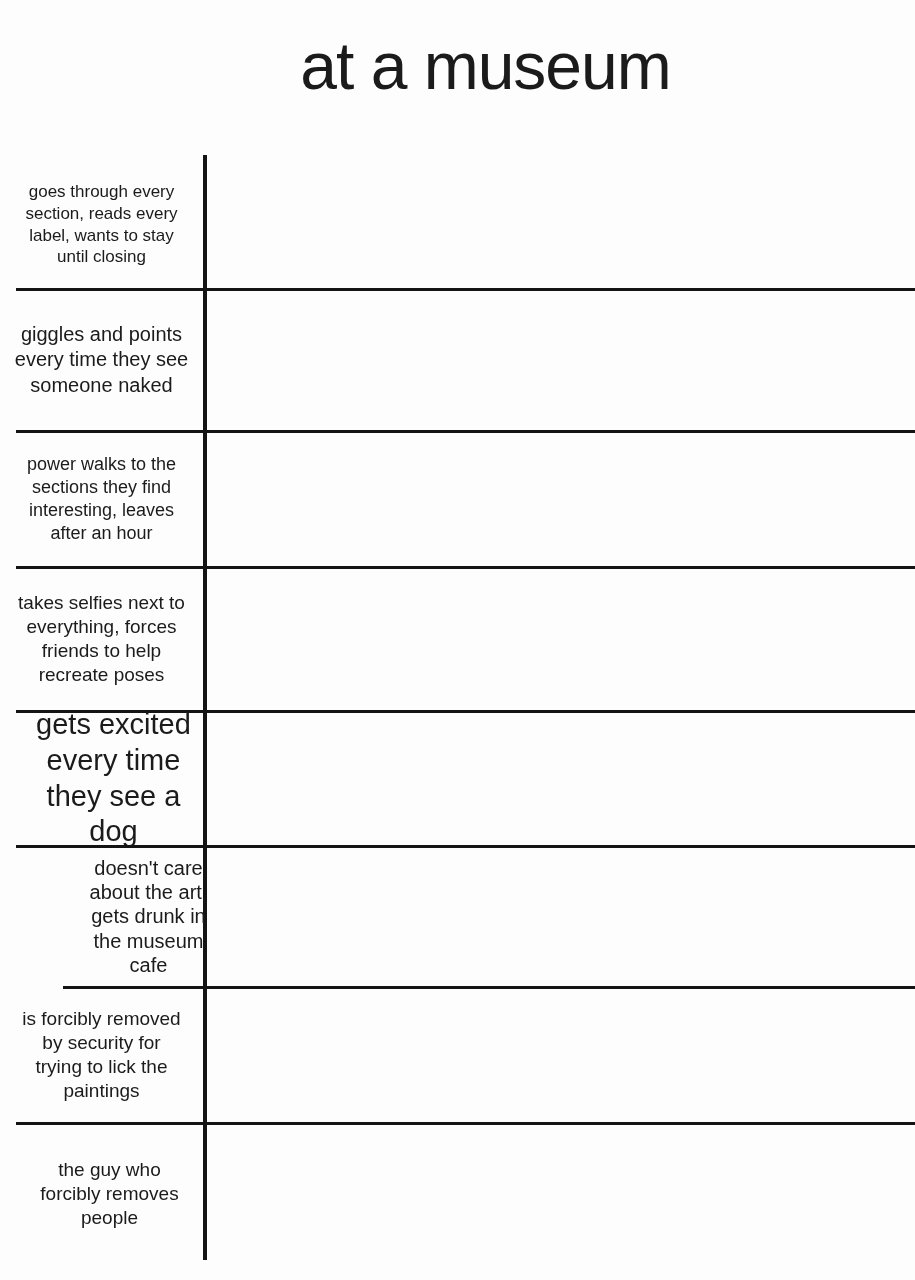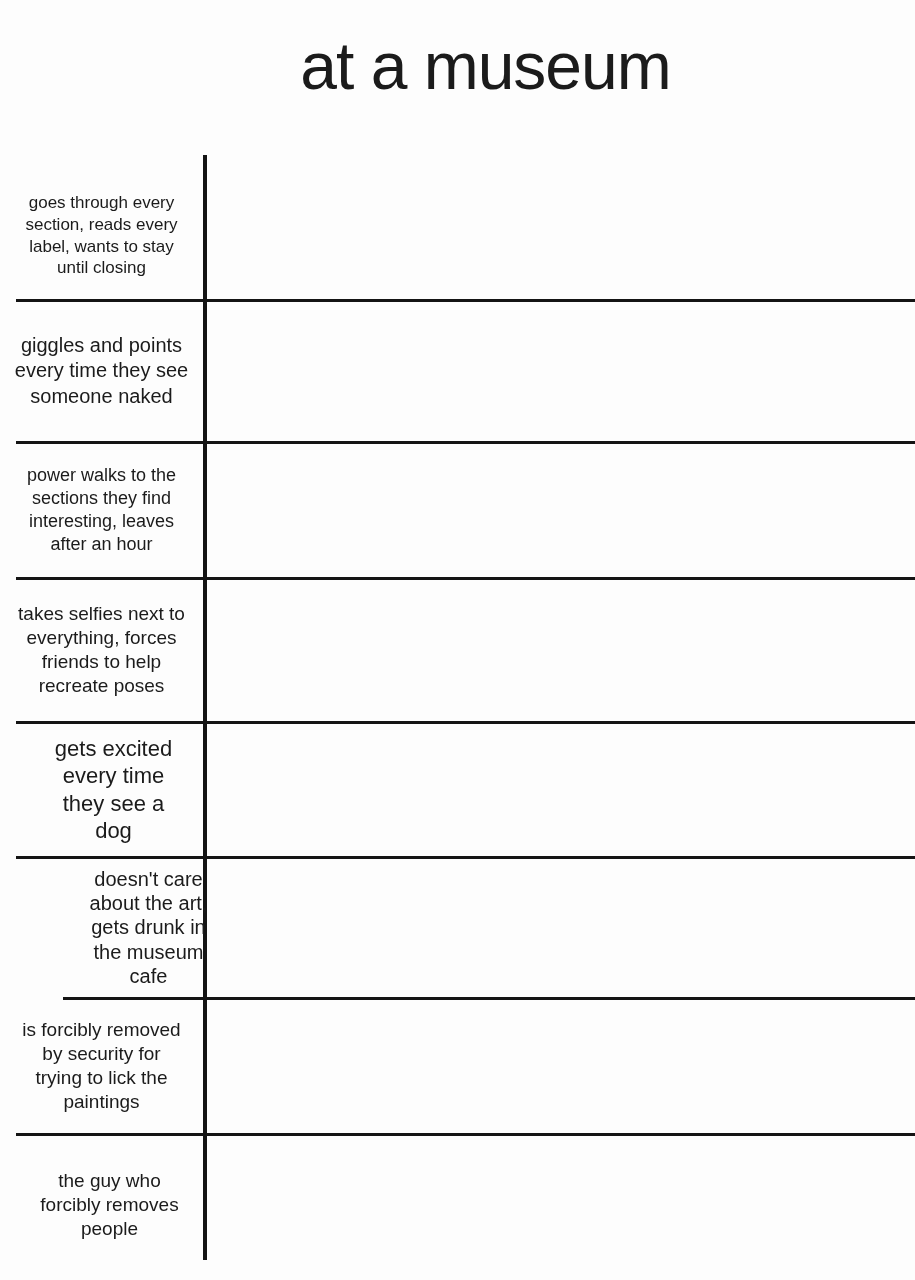--- a/index.html
+++ b/index.html
@@ -29,21 +29,21 @@
     text-align: center;
     font-size: 66px;
     line-height: 1.0;
     font-weight: 400;
     letter-spacing: -1px;
     color: var(--text);
   }
 
   .grid {
     position: absolute;
-    top: 171px;
+    top: 160px;
     left: 0;
     width: 915px;
   }
 
   
   .vline {
     position: absolute;
     top: 155px;
     left: 203px;
     width: 4px;
@@ -90,21 +90,21 @@
   .row:nth-child(5) { height: 135px; }
   .row:nth-child(6) { height: 141px; margin-left: 47px; }
   .row:nth-child(7) { height: 136px; gap: 24px; }
   .row:nth-child(8) { height: 142px; margin-left: 8px; }
 
   
   .row:nth-child(1) .label-text { font-size: 17px; }
   .row:nth-child(2) .label-text { font-size: 20px; }
   .row:nth-child(3) .label-text { font-size: 18px; }
   .row:nth-child(4) .label-text { font-size: 19px; }
-  .row:nth-child(5) .label-text { font-size: 22px; line-height: 1.24; margin-left: 24px; }
+  .row:nth-child(5) .label-text { font-size: 29px; line-height: 1.24; margin-left: 24px; }
   .row:nth-child(6) .label-text { font-size: 20px; line-height: 1.22; }
   .row:nth-child(7) .label-text { font-size: 19px; }
   .row:nth-child(8) .label-text { font-size: 19px; }
 </style>
 </head>
 <body>
 
 <div class="canvas">
 
   <div class="title">at a museum</div>

